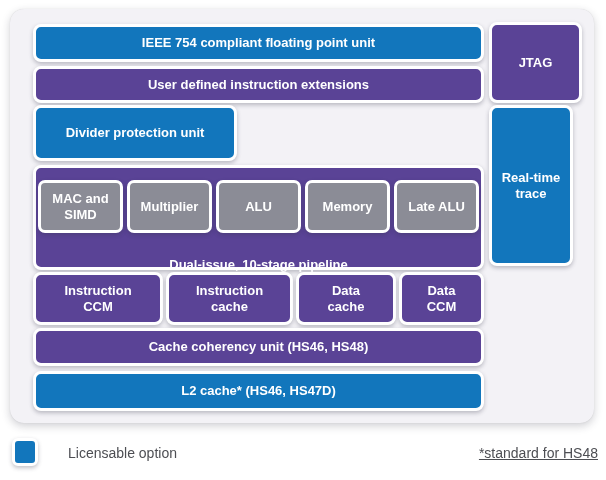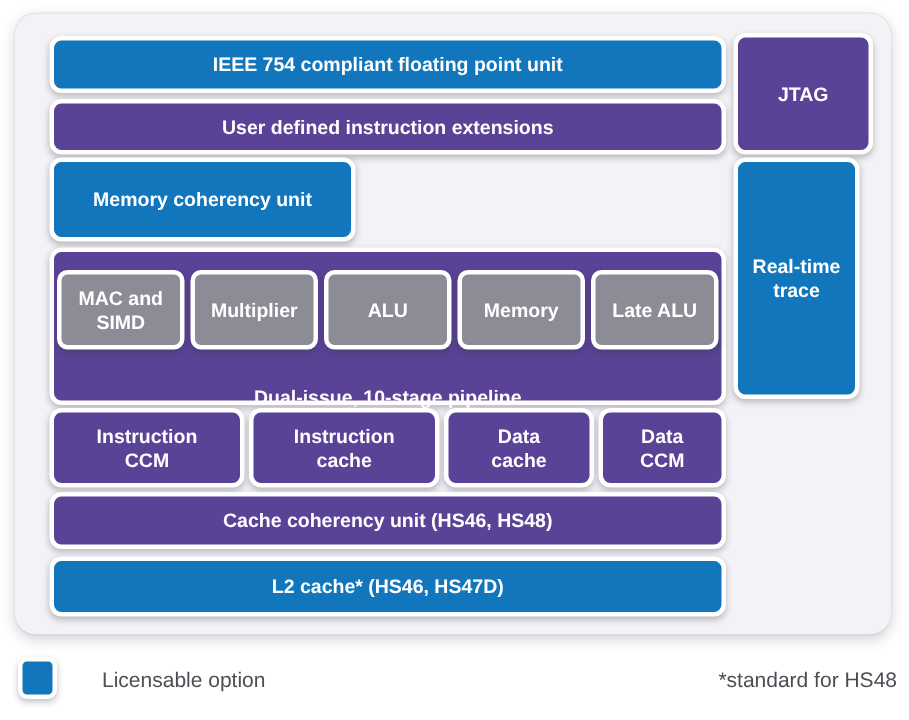--- a/index.html
+++ b/index.html
@@ -37,36 +37,36 @@
     position:absolute;left:12px;top:8px;width:26px;height:28px;box-sizing:border-box;
     border:3px solid #ffffff;border-radius:6px;background:var(--blue,#1276bc);
     box-shadow:0 2px 4px rgba(50,50,70,.30);
   }
   .legend-label{
     position:absolute;left:50px;top:0;height:46px;display:flex;align-items:center;
     color:var(--caption-text,#4d4e53);font-size:14px;margin-left:18px;
   }
   .footnote{
     position:absolute;right:8px;top:0;height:46px;display:flex;align-items:center;
-    color:var(--caption-text,#4d4e53);font-size:14px;
+    color:var(--caption-text,#4d4e53);font-size:14px;text-decoration:underline;
   }
 </style>
 </head>
 <body>
 
 <div id="stage">
 
   <div class="panel"></div>
 
   <div class="blk blue" style="left:33px;top:24px;width:451px;height:38px;">IEEE 754 compliant floating point unit</div>
   <div class="blk purple" style="left:489px;top:22px;width:93px;height:81px;">JTAG</div>
 
   <div class="blk purple" style="left:33px;top:66px;width:451px;height:37px;">User defined instruction extensions</div>
 
-  <div class="blk blue" style="left:33px;top:105px;width:204px;height:56px;">Memory coherency unit</div>
+  <div class="blk blue" style="left:33px;top:105px;width:204px;height:56px;">Divider protection unit</div>
   <div class="blk blue" style="left:489px;top:105px;width:84px;height:161px;">Real-time
 trace</div>
 
   <div class="blk purple pipeline" style="left:33px;top:165px;width:451px;height:105px;">
     <div class="units">
       <div class="unit">MAC and
 SIMD</div>
       <div class="unit">Multiplier</div>
       <div class="unit">ALU</div>
       <div class="unit">Memory</div>

